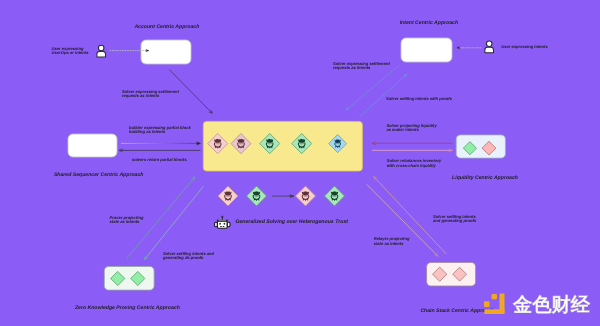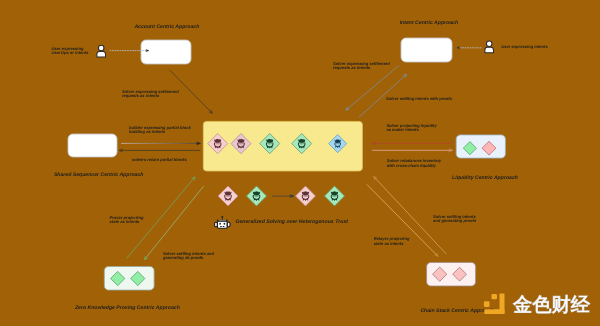--- a/index.html
+++ b/index.html
@@ -1,19 +1,19 @@
 <!DOCTYPE html>
 <html><head>
 <meta charset="utf-8">
 <title>Generalized Solving over Heterogenous Trust</title>
 <style>
   html,body{margin:0;padding:0;}
   body{width:600px;height:326px;background:#ffffff;overflow:hidden;
        font-family:"Liberation Sans",sans-serif;}
-  #canvas{position:relative;width:600px;height:326px;background:#a16207;}
+  #canvas{position:relative;width:600px;height:326px;background:#8b5cf6;}
   svg#art,svg#wmart{position:absolute;left:0;top:0;width:600px;height:326px;}
   .lbl{position:absolute;font-family:"Liberation Sans",sans-serif;white-space:pre;
        color:#1e1e1e;font-style:italic;line-height:1.24;
        -webkit-font-smoothing:antialiased;text-rendering:geometricPrecision;
        transform:translateZ(0);}
   .lbl div{font-size:inherit;font-weight:inherit;line-height:inherit;font-style:inherit;}
   .head{font-weight:bold;font-size:5.15px;}
   .note{font-size:4.1px;font-weight:bold;line-height:4.55px;}
   .centerlbl{font-weight:bold;font-size:5.2px;}
   .wmtext{position:absolute;transform:translateZ(0);font-family:"DejaVu Sans",sans-serif;font-size:19.3px;

